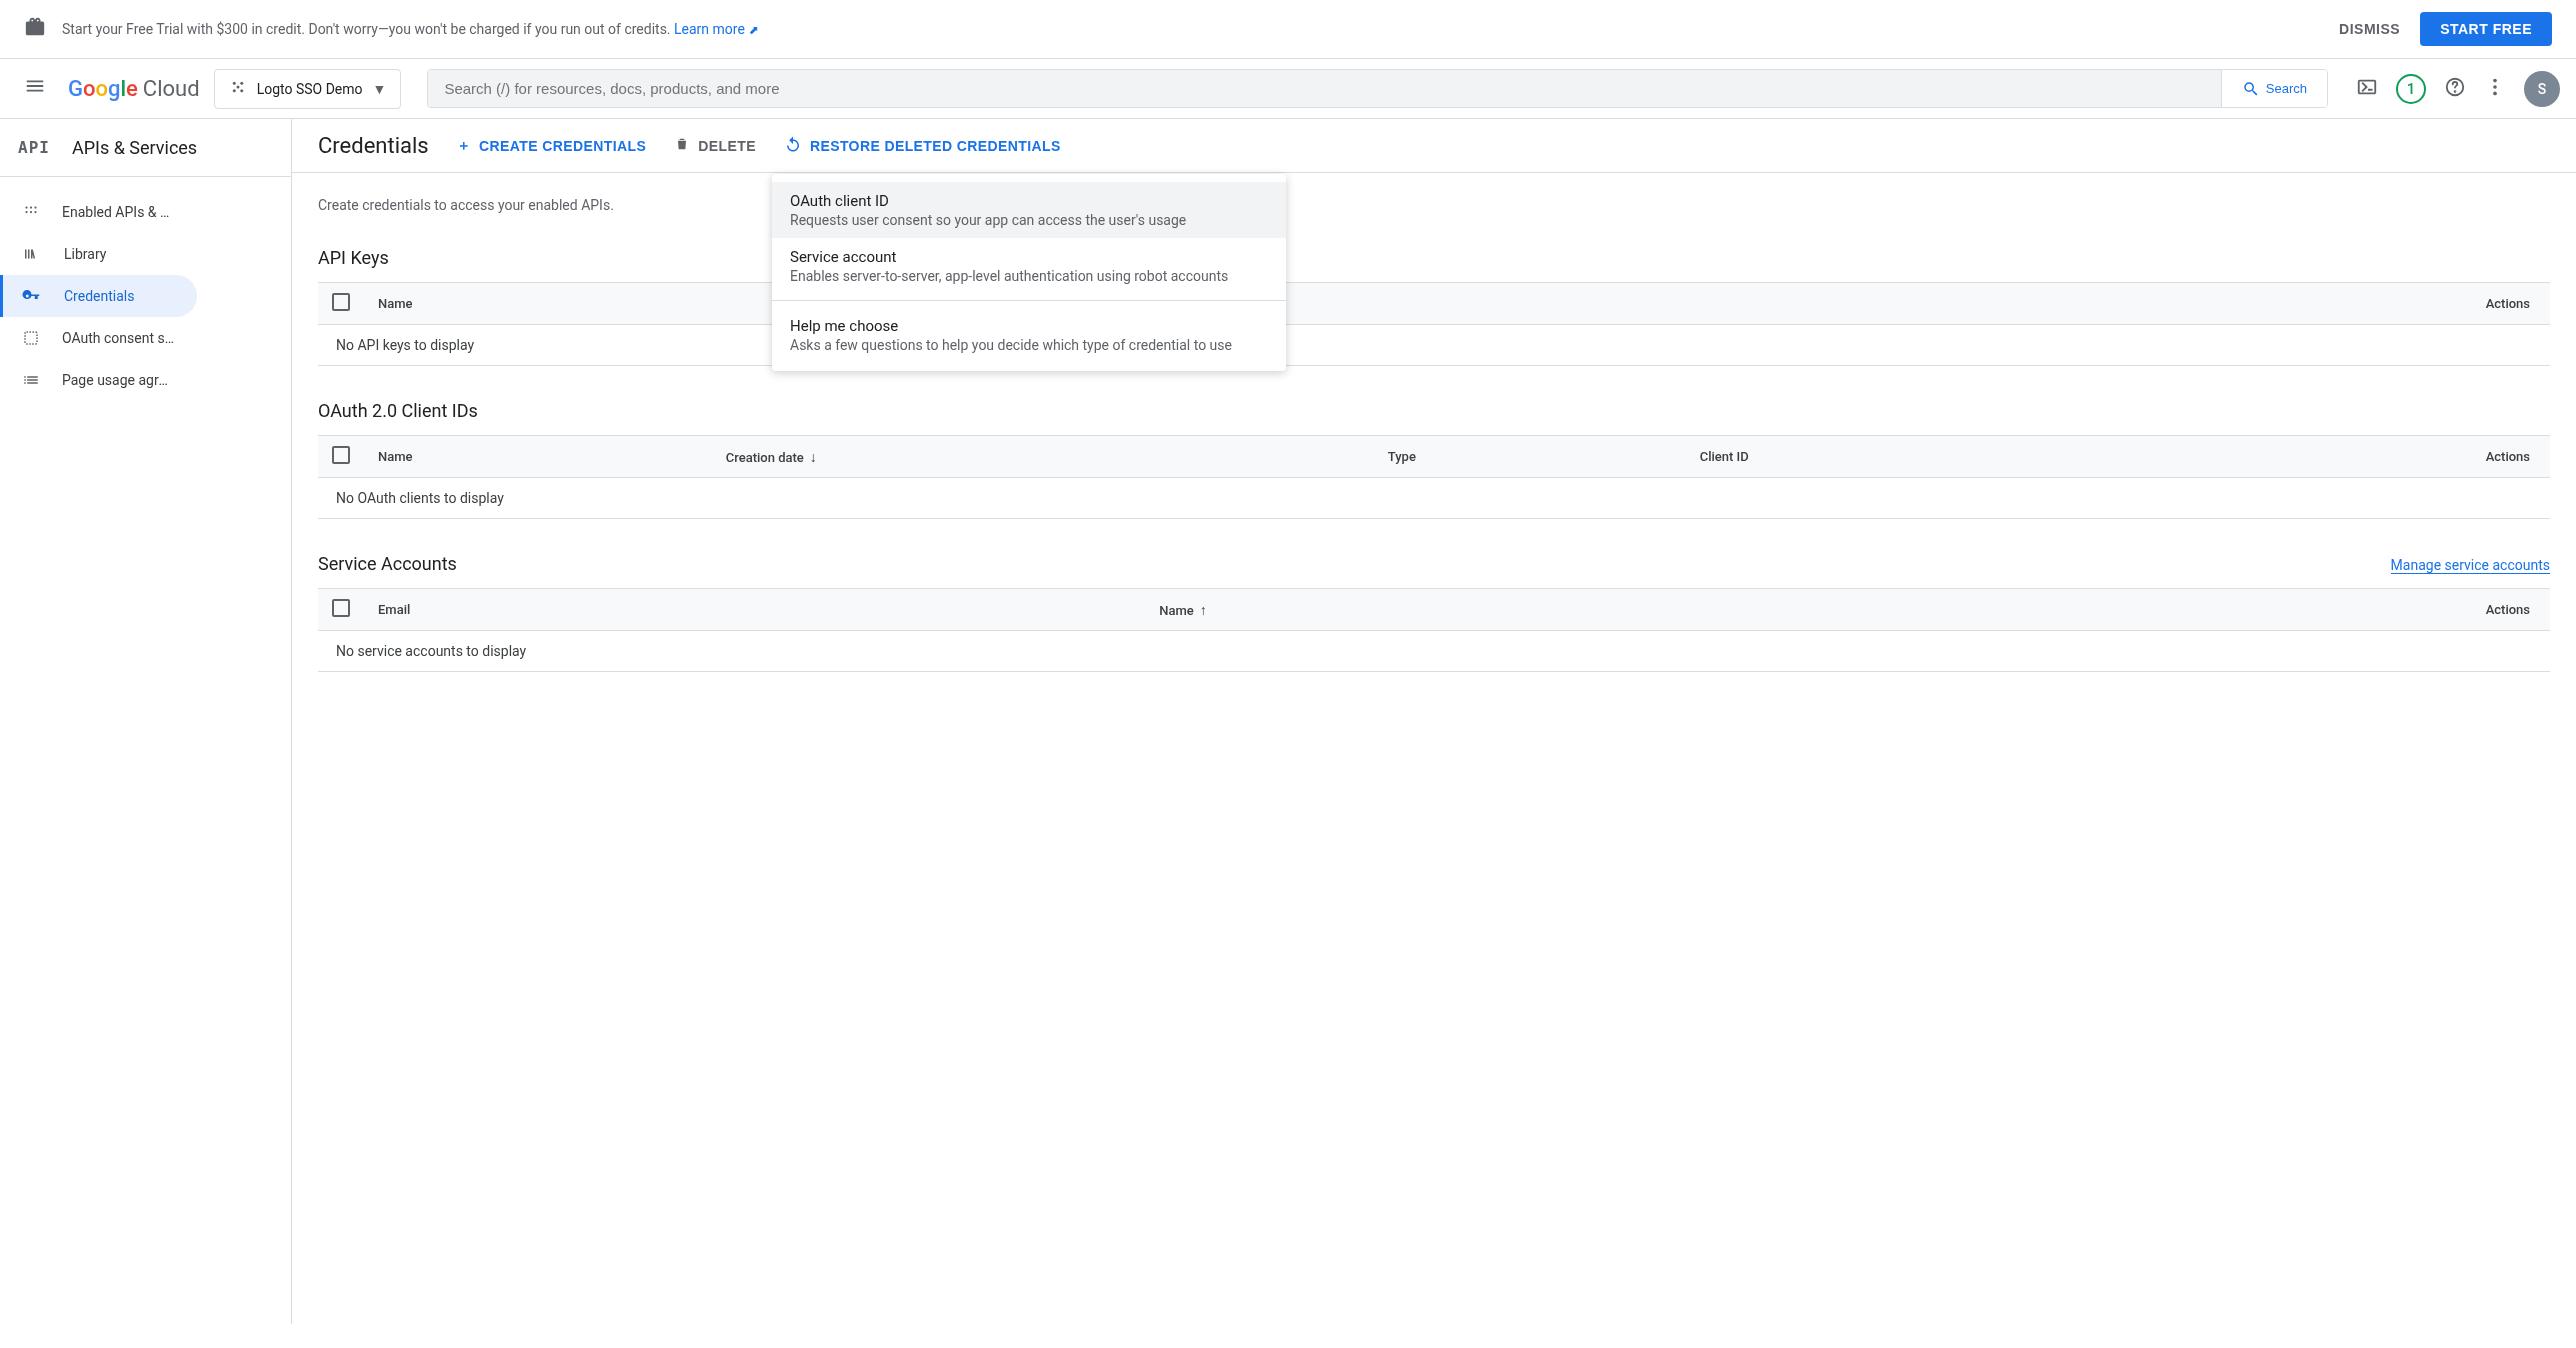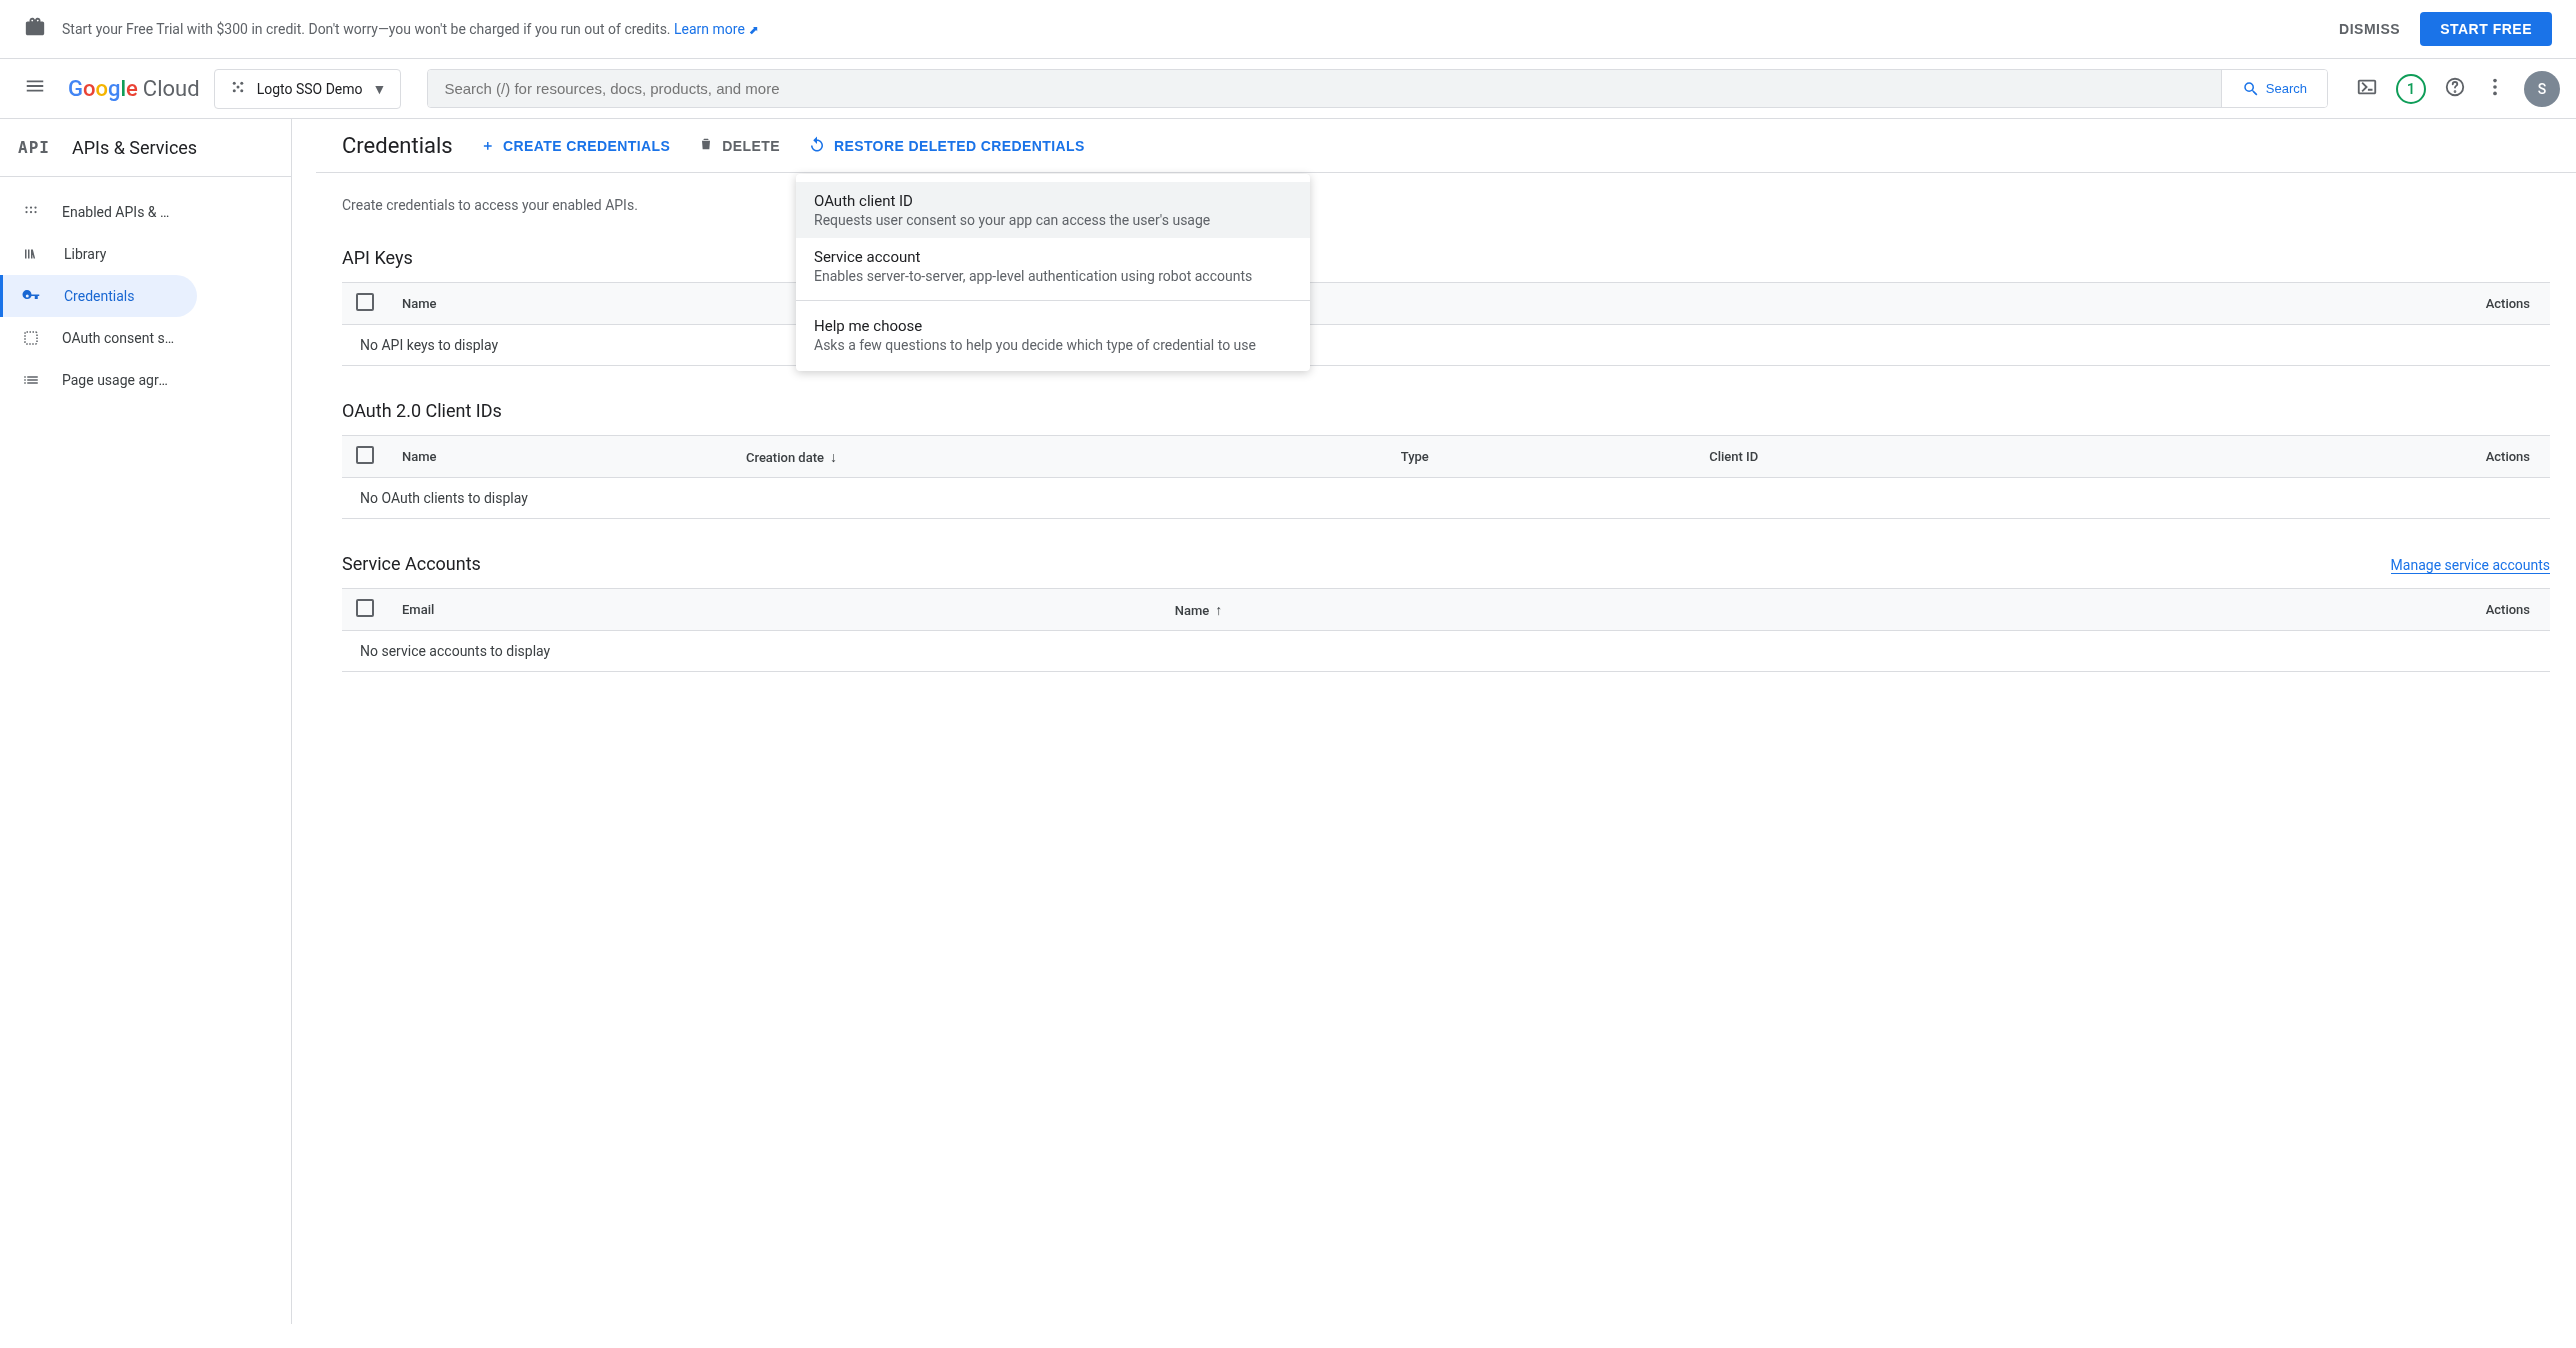--- a/index.html
+++ b/index.html
@@ -79,21 +79,21 @@
     display: flex; align-items: center; justify-content: center;
     color: #0F9D58; font-weight: 500; font-size: 15px; cursor: pointer;
   }
   .avatar {
     width: 36px; height: 36px; background: #7b8794; color: #fff;
     border-radius: 50%; display: flex; align-items: center; justify-content: center;
     font-weight: 500; cursor: pointer;
   }
 
   
-  .layout { display: flex; gap: 24px; }
+  .layout { display: flex; }
   .sidebar {
     width: 292px; border-right: 1px solid #dadce0; padding-top: 0; min-height: calc(100vh - 143px);
   }
   .api-section-header {
     display: flex; align-items: center; gap: 22px; padding: 18px 18px;
     font-size: 18px; font-weight: 400; border-bottom: 1px solid #dadce0;
   }
   .api-logo { font-family: monospace; font-weight: 700; letter-spacing: 1px; color: #5f6368; font-size: 16px;}
 
   .nav-items { padding: 14px 0; }

